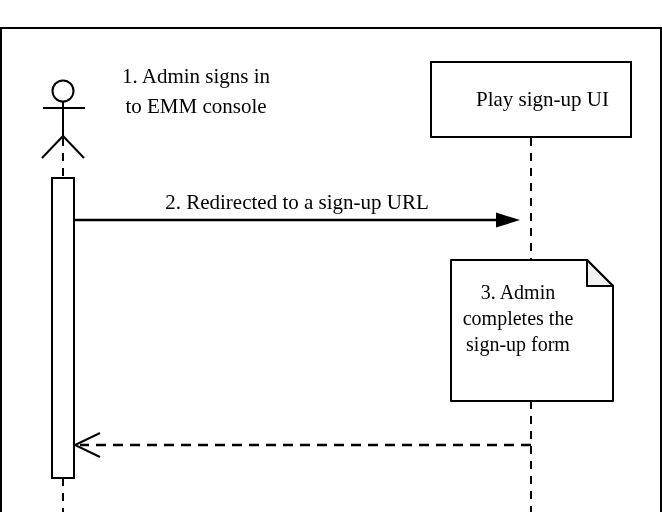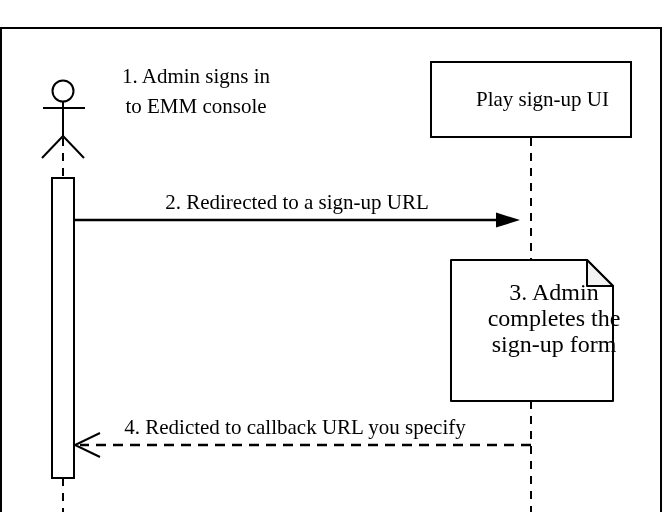--- a/index.html
+++ b/index.html
@@ -63,29 +63,29 @@
     border: 2px solid #000000;
     background: #ffffff;
     display: flex;
     align-items: center;
     justify-content: center;
     font-size: 21px;
     padding-left: 23px;
   }
   .note-label {
     position: absolute;
-    left: 471px;
+    left: 435px;
     top: 231px;
     width: 162px;
     height: 115px;
     display: flex;
     align-items: center;
     justify-content: center;
     text-align: center;
-    font-size: 24px;
+    font-size: 20px;
     line-height: 26px;
     white-space: pre-line;
   }
 </style>
 </head>
 <body>
 
 <div class="frame">
 
   <svg class="layer" viewBox="0 0 662 512">
@@ -132,15 +132,14 @@
   <div class="participant">
     <span>Play sign-up UI</span>
   </div>
 
   <div class="label msg-label msg2">2. Redirected to a sign-up URL</div>
 
   <div class="note-label">3. Admin
 completes the
 sign-up form</div>
 
-  <div class="label msg-label msg4">4. Redicted to callback URL you specify</div>
 
 </div>
 
 </body></html>

